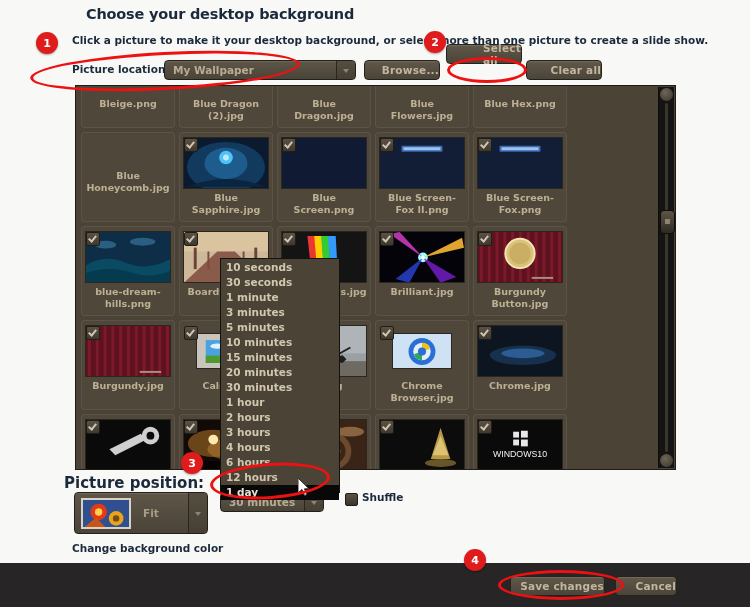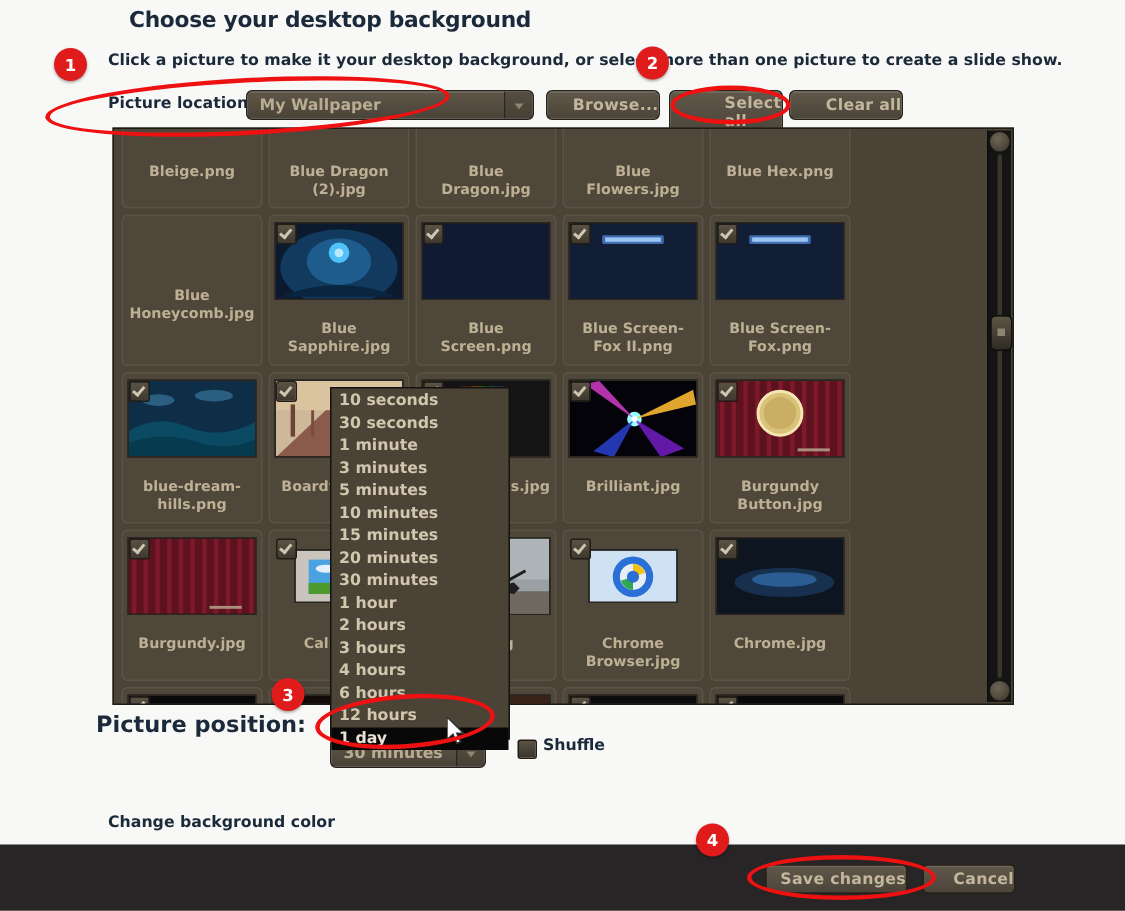--- a/index.html
+++ b/index.html
@@ -107,21 +107,21 @@
     position:absolute;left:1px;top:1px;width:12px;height:12px;
     background:linear-gradient(#5a5244,#3e382e);
     border:1px solid #201d17;border-radius:2px;z-index:4;
   }
   .cb:after{
     content:"";position:absolute;left:3px;top:1px;
     width:3px;height:6px;border:solid #cfc6b2;border-width:0 2px 2px 0;
     transform:rotate(40deg);
   }
   .cap{
-    margin-top:14px;font-size:9.5px;font-weight:bold;color:#bdb094;
+    margin-top:3px;font-size:9.5px;font-weight:bold;color:#bdb094;
     text-align:center;line-height:12px;word-break:break-word;width:100%;
   }
 
   
   .sb{
     position:absolute;right:1px;top:1px;bottom:1px;width:15px;
     background:#141414;border-left:1px solid #0d0d0d;
   }
   .sb .btn-up,.sb .btn-dn{
     position:absolute;left:1px;width:13px;height:13px;border-radius:50%;
@@ -210,21 +210,21 @@
   <div class="lbl-picloc">Picture location:</div>
 
   <div class="combo" id="picloc-combo" style="left:164px;top:60px;width:192px;height:20px;">
     <span class="val">My Wallpaper</span>
     <span class="arrow"></span>
   </div>
 
   <div class="btn" style="left:364px;top:60px;width:76px;height:20px;">
     <span>Browse...</span>
   </div>
-  <div class="btn" style="left:446px;top:60px;width:76px;height:30px;padding-left:36px;">
+  <div class="btn" style="left:446px;top:44px;width:76px;height:20px;padding-left:36px;">
     <span>Select all</span>
   </div>
   <div class="btn" style="left:526px;top:60px;width:76px;height:20px;">
     <span>Clear all</span>
   </div>
 
   <div class="grid-panel">
     <div class="grid-inner" id="grid-inner">
         <div class="cell" style="padding-top: 34px;">
           <div class="cap">Bleige.png</div>
@@ -581,20 +581,34 @@
     </div>
 
   <svg class="cursor" viewBox="0 0 14 20">
     <polygon points="0,0 0,15 4,11.5 6.5,17.5 9,16.5 6.5,10.8 11,10.8" fill="#ffffff" stroke="#333" stroke-width="1"></polygon>
   </svg>
 
   <div class="shuffle-box"></div>
   <div class="shuffle-lbl">Shuffle</div>
 
   <div class="lbl-picpos">Picture position:</div>
+  <div class="combo pp">
+    <span class="pthumb">
+      <svg class="art" viewBox="0 0 50 31" preserveAspectRatio="none">
+        <rect width="50" height="31" fill="#2f4f8f"></rect>
+        <circle cx="17" cy="13" r="9" fill="#e03a1a"></circle>
+        <circle cx="17" cy="13" r="4" fill="#ffd24a"></circle>
+        <circle cx="36" cy="20" r="8" fill="#e8a41c"></circle>
+        <circle cx="36" cy="20" r="3.5" fill="#7a4a12"></circle>
+        <path d="M0 31 L14 19 L26 31 Z" fill="#c9541a"></path>
+      </svg>
+    </span>
+    <span class="val">Fit</span>
+    <span class="arrow"></span>
+  </div>
 
   <div class="lbl-bgcolor">Change background color</div>
 
   <div class="footer">
     <div class="btn" style="left:510px;top:13px;width:95px;height:20px;">
       <span>Save changes</span>
     </div>
     <div class="btn" style="left:615px;top:13px;width:62px;height:20px;">
       <span>Cancel</span>
     </div>

